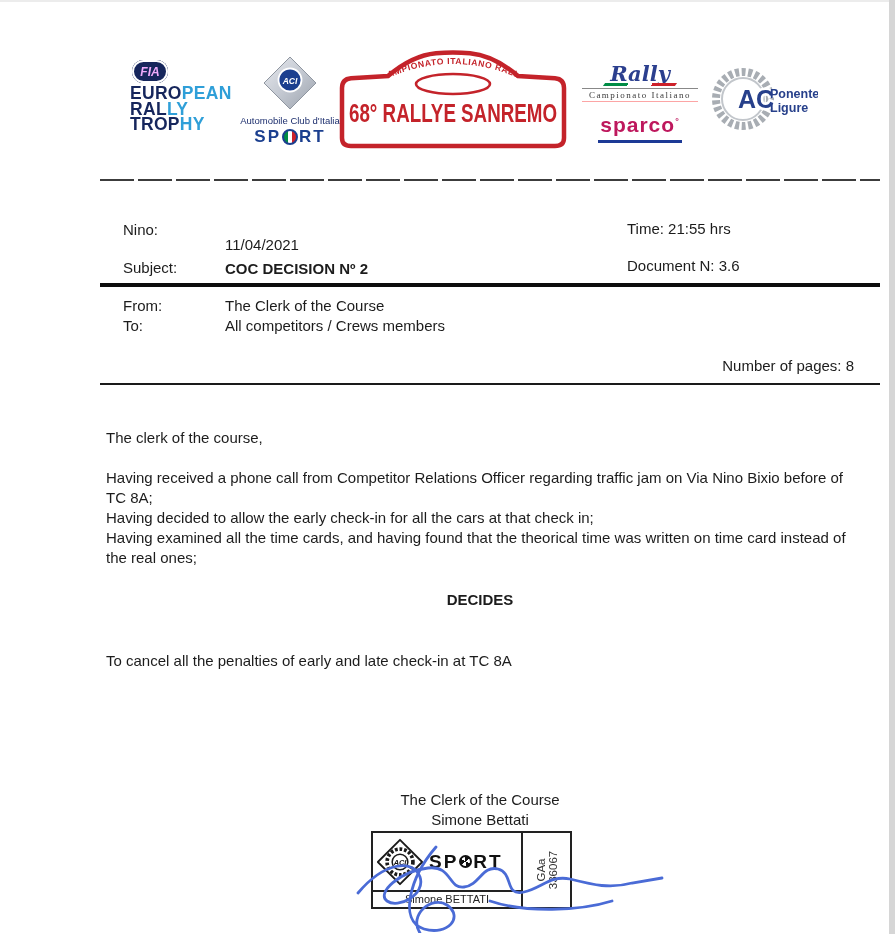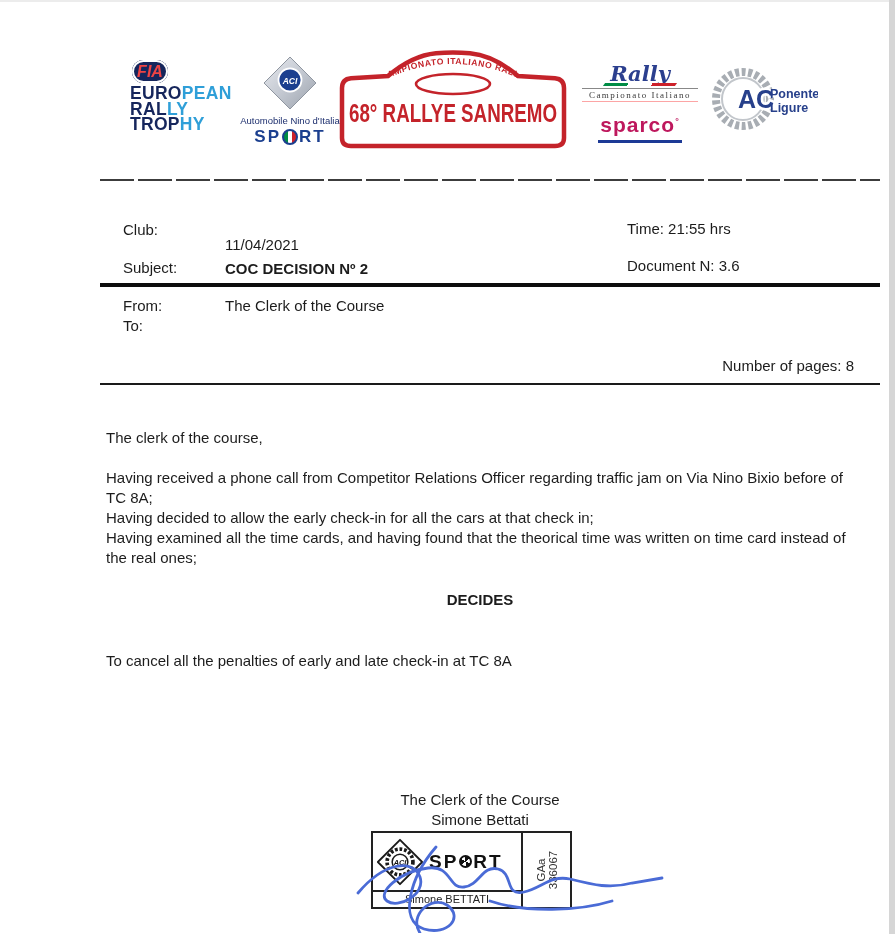--- a/index.html
+++ b/index.html
@@ -9,22 +9,22 @@
   }
   .top-strip{position:absolute;top:0;left:0;width:895px;height:2px;background:#ececec;}
   .right-strip{position:absolute;top:0;right:0;width:6px;height:934px;background:#d6d6d6;}
 
   .abs{position:absolute;}
   .t15{font-size:15px;line-height:18px;white-space:nowrap;}
 
   
   .logo-fia{left:130px;top:60px;width:110px;}
   .fia-badge{
-    width:36px;height:23px;background:#16265c;border-radius:12px;color:#ef4444;
-    font-size:16px;font-weight:bold;font-style:italic;display:flex;align-items:center;justify-content:center;
+    width:36px;height:23px;background:#16265c;border-radius:12px;color:#f0abfc;
+    font-size:12px;font-weight:bold;font-style:italic;display:flex;align-items:center;justify-content:center;
     box-shadow:inset 0 0 0 2px #fff, inset 0 0 0 4px #16265c;margin:0 0 3px 2px;
   }
   .fia-line{font-weight:bold;font-size:17.5px;line-height:15.5px;letter-spacing:.3px;white-space:nowrap;}
   .fia-dark{color:#16265c;}
   .fia-light{color:#2f9fd8;}
 
   .logo-aci{left:238px;top:56px;width:104px;text-align:center;}
   .aci-club{font-size:9.5px;color:#1d2f6e;white-space:nowrap;margin-top:1px;}
   .aci-sport{display:flex;align-items:center;justify-content:center;gap:1px;
     font-size:17px;font-weight:bold;color:#1b3f8f;letter-spacing:2px;margin-top:1px;}
@@ -109,21 +109,21 @@
         <linearGradient id="silver" x1="0" y1="0" x2="1" y2="1">
           <stop offset="0" stop-color="#e8eaee"></stop>
             <stop offset="0.5" stop-color="#c4c9d2"></stop>
             <stop offset="1" stop-color="#9aa1ab"></stop>
         </linearGradient>
       </defs>
       <polygon points="28,1 54,27 28,53 2,27" fill="url(#silver)" stroke="#8f96a0" stroke-width="1"></polygon>
       <circle cx="28" cy="24" r="11.5" fill="#1b3f8f" stroke="#ffffff" stroke-width="1.8"></circle>
       <text x="28" y="27.5" text-anchor="middle" font-size="8.5" font-style="italic" font-weight="bold" fill="#ffffff">ACI</text>
     </svg>
-    <div class="aci-club">Automobile Nino d'Italia</div>
+    <div class="aci-club">Automobile Club d'Italia</div>
     <div class="aci-sport">
       <span>SP</span>
         <span class="flag-o"></span>
         <span>RT</span>
     </div>
   </div>
 
   <svg class="abs logo-plate" viewBox="0 0 234 100">
     <path d="M6 38 Q6 29 15 28.2 L52 26 Q76 5.5 100 3.2 Q117 1.6 134 3.2 Q158 5.5 182 26 L219 28.2 Q228 29 228 38 L228 88 Q228 96 219 96 L15 96 Q6 96 6 88 Z" fill="#ffffff" stroke="#c4232a" stroke-width="4.5"></path>
     <path id="plateArc" d="M 54 27 Q 117 1 180 27" fill="none" stroke="none"></path>
@@ -148,29 +148,30 @@
     <circle cx="37" cy="39" r="21" fill="#ffffff" stroke="#c2c6cb" stroke-width="2"></circle>
     <text x="50" y="48" text-anchor="middle" font-size="25" font-weight="bold" fill="#27408b" stroke="#ffffff" stroke-width="5" paint-order="stroke">AC</text>
     <text x="64" y="38" font-size="12.5" font-weight="bold" fill="#27408b">Ponente</text>
     <text x="64" y="52" font-size="12.5" font-weight="bold" fill="#27408b">Ligure</text>
   </svg>
 
   <div class="abs rule-dashed"></div>
   <div class="abs rule-thick"></div>
   <div class="abs rule-thin"></div>
 
-  <div class="abs t15 lbl-date">Club:</div>
+  <div class="abs t15 lbl-date">Nino:</div>
   <div class="abs t15 val-date">11/04/2021</div>
   <div class="abs t15 val-time">Time: 21:55 hrs</div>
   <div class="abs t15 lbl-subject">Subject:</div>
   <div class="abs t15 val-subject">COC DECISION Nº 2</div>
   <div class="abs t15 val-document">Document N: 3.6</div>
   <div class="abs t15 lbl-from">From:</div>
   <div class="abs t15 val-from">The Clerk of the Course</div>
   <div class="abs t15 lbl-to">To:</div>
+  <div class="abs t15 val-to">All competitors / Crews members</div>
   <div class="abs t15 val-pages">Number of pages: 8</div>
 
   <div class="abs t15 opening">The clerk of the course,</div>
   <div class="abs paras">
     <p>Having received a phone call from Competitor Relations Officer regarding traffic jam on Via Nino Bixio before of TC 8A;</p>
     <p>Having decided to allow the early check-in for all the cars at that check in;</p>
     <p>Having examined all the time cards, and having found that the theorical time was written on time card instead of the real ones;</p>
   </div>
   <div class="abs t15 decides">DECIDES</div>
   <div class="abs t15 decision">To cancel all the penalties of early and late check-in at TC 8A</div>

